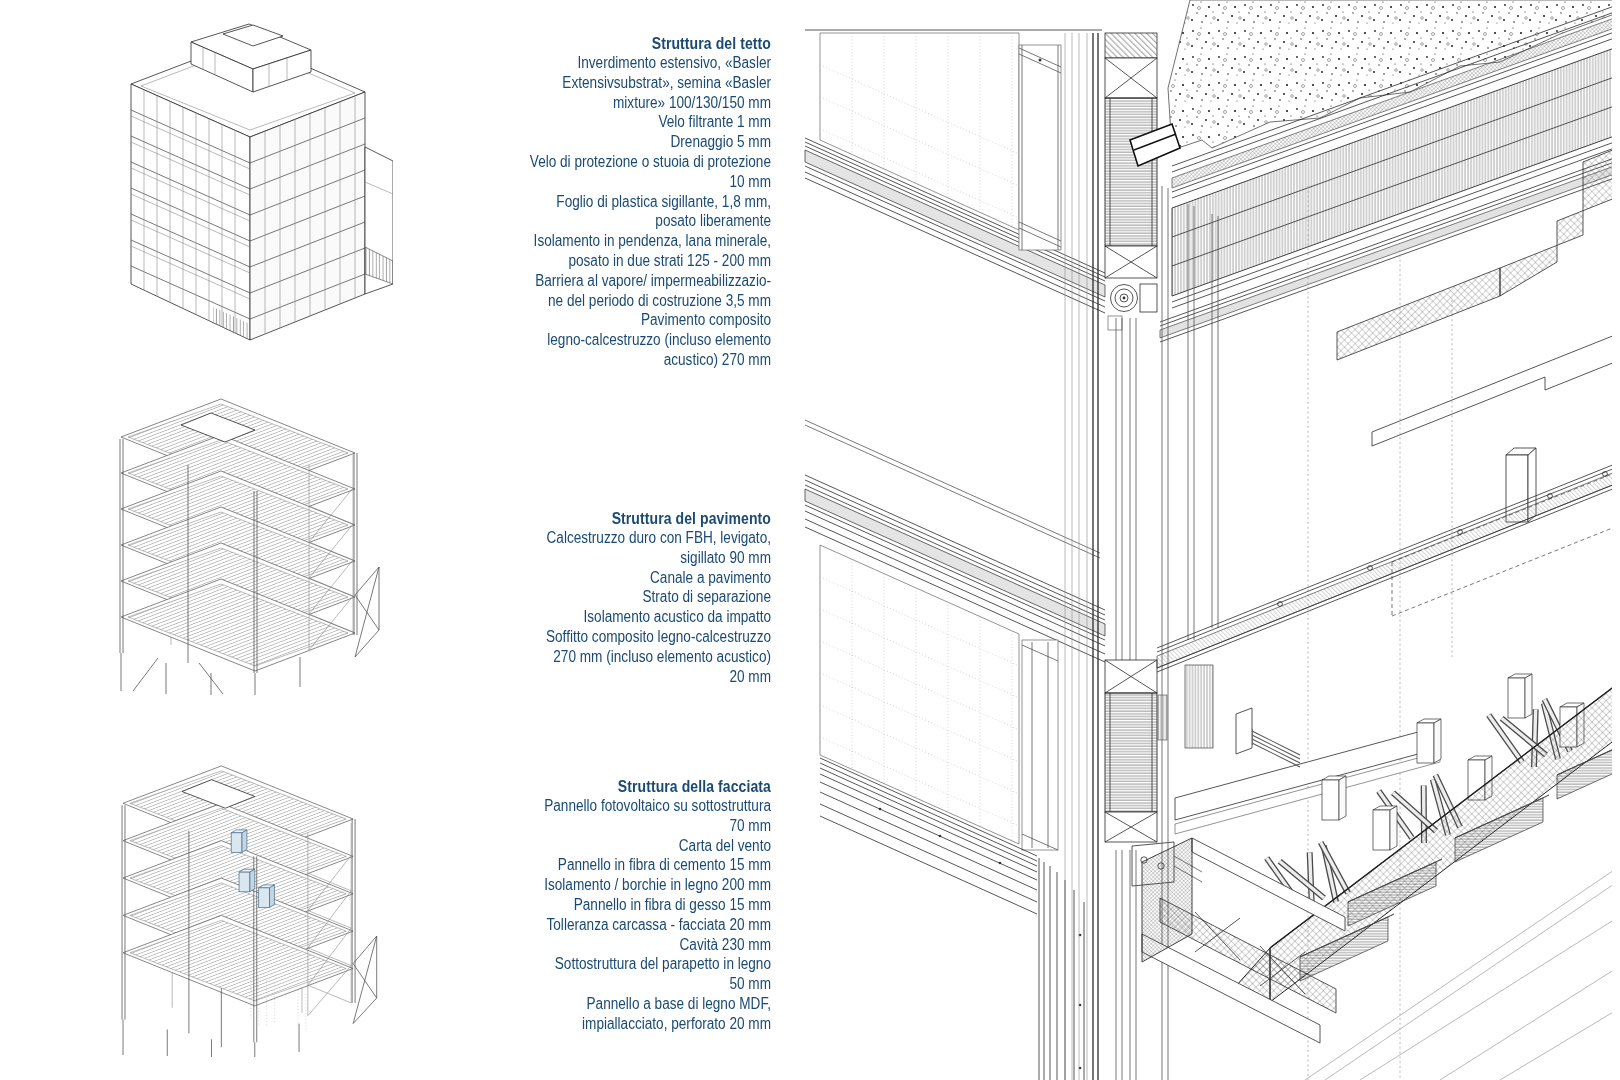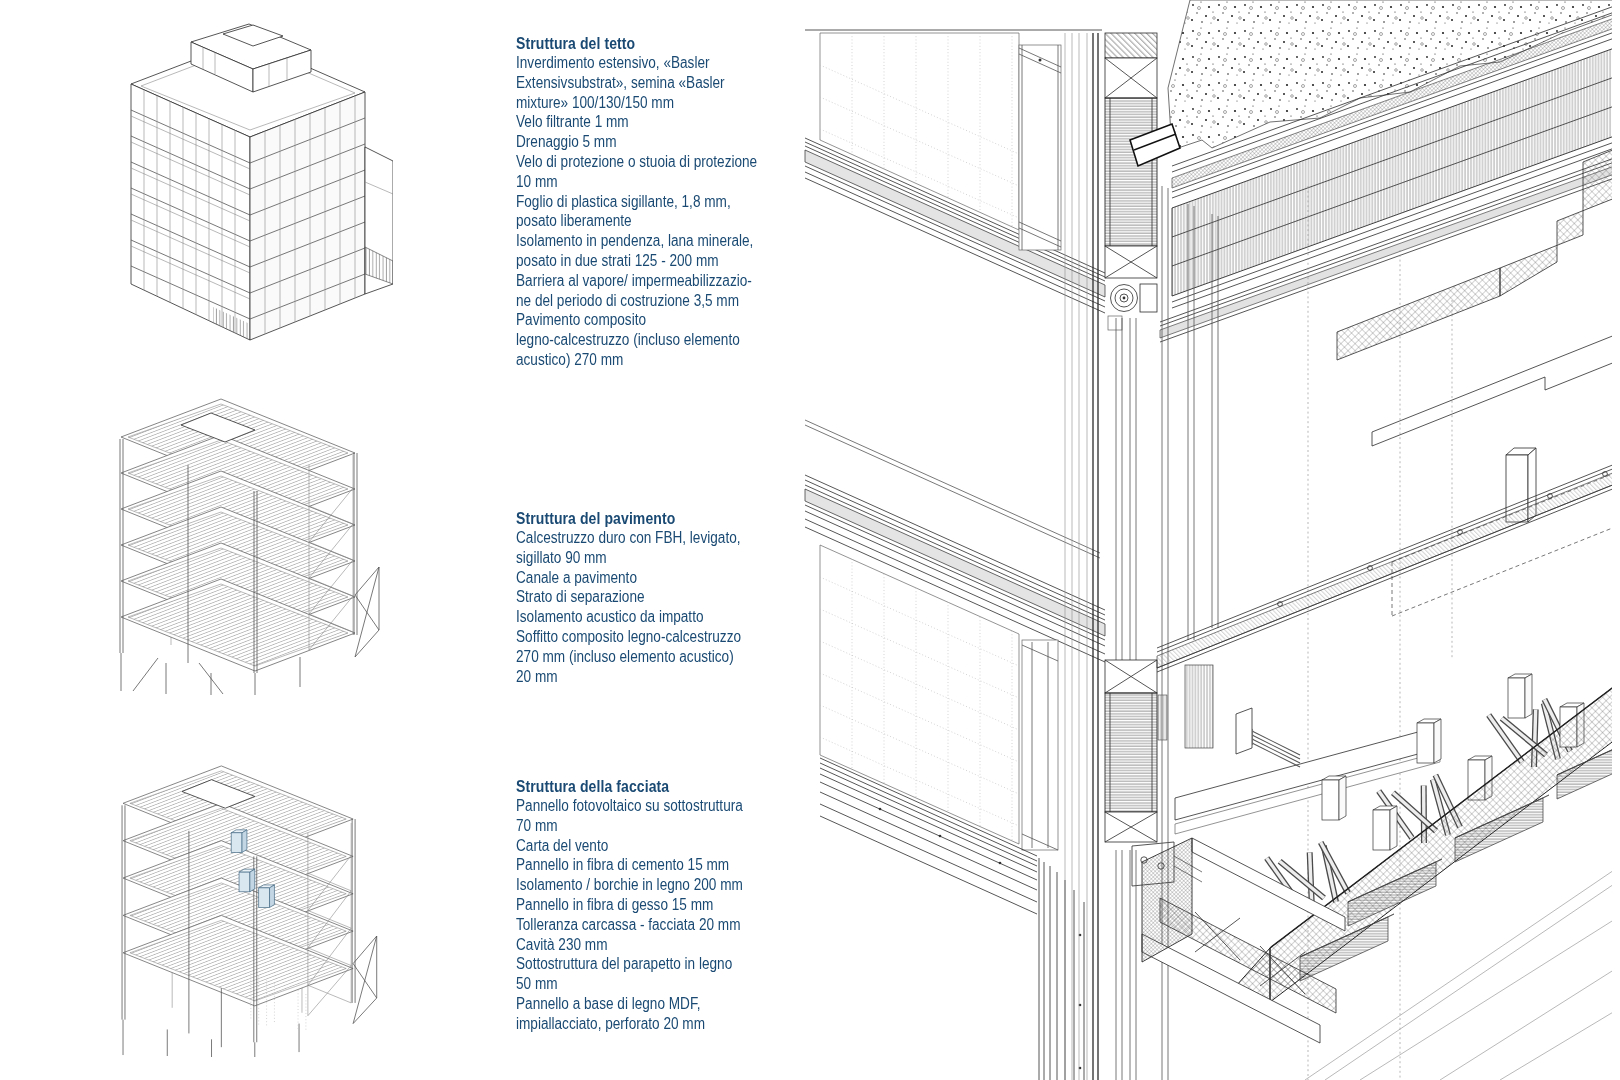--- a/index.html
+++ b/index.html
@@ -1,20 +1,20 @@
 <!DOCTYPE html>
 <html style="--text-blue: #1a4a73; --line-dark: #2b2b2b; --line-mid: #666666; --fill-light: #e9e9e9; --fill-blue: #d9e7f1; --background: #ffffff;"><head>
 <meta charset="utf-8">
 <style>
   :root{
     --text-blue:#1a4a73; --line-dark:#2b2b2b; --line-mid:#666; --fill-light:#e9e9e9; --fill-blue:#d9e7f1;
   }
   html,body{margin:0;padding:0;background:#fff;}
   #page{position:relative;width:1612px;height:1080px;background:#fff;overflow:hidden;
-        font-family:"Liberation Sans",sans-serif;}
+        font-family:"Liberation Sans",sans-serif;text-align:right;}
   .fig{position:absolute;}
   .txtcol{position:absolute;left:516px;width:300px;color:var(--text-blue);
           transform:scaleX(.85);transform-origin:0 0;}
   .txtcol h3{margin:0;font-size:16.5px;line-height:20px;font-weight:bold;letter-spacing:.1px;}
   .txtcol .body{font-size:16px;line-height:19.8px;white-space:pre;}
   
   .k{stroke:#2b2b2b;fill:none;stroke-width:.8;}
   .k2{stroke:#2b2b2b;fill:none;stroke-width:1.3;}
   .t{stroke:#8a8a8a;fill:none;stroke-width:.6;}
   .m{stroke:#555;fill:none;stroke-width:.8;}

